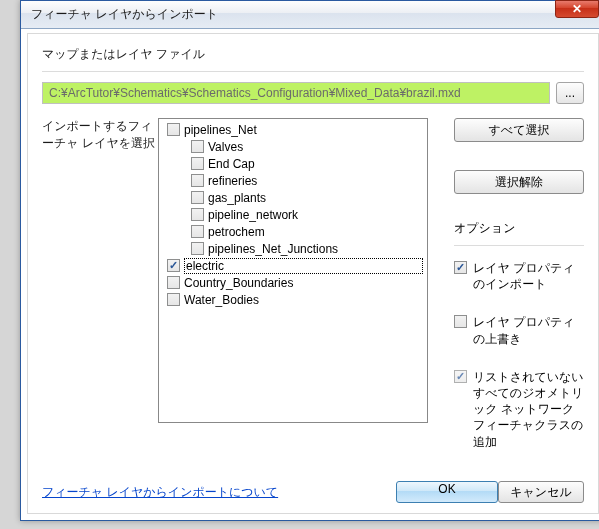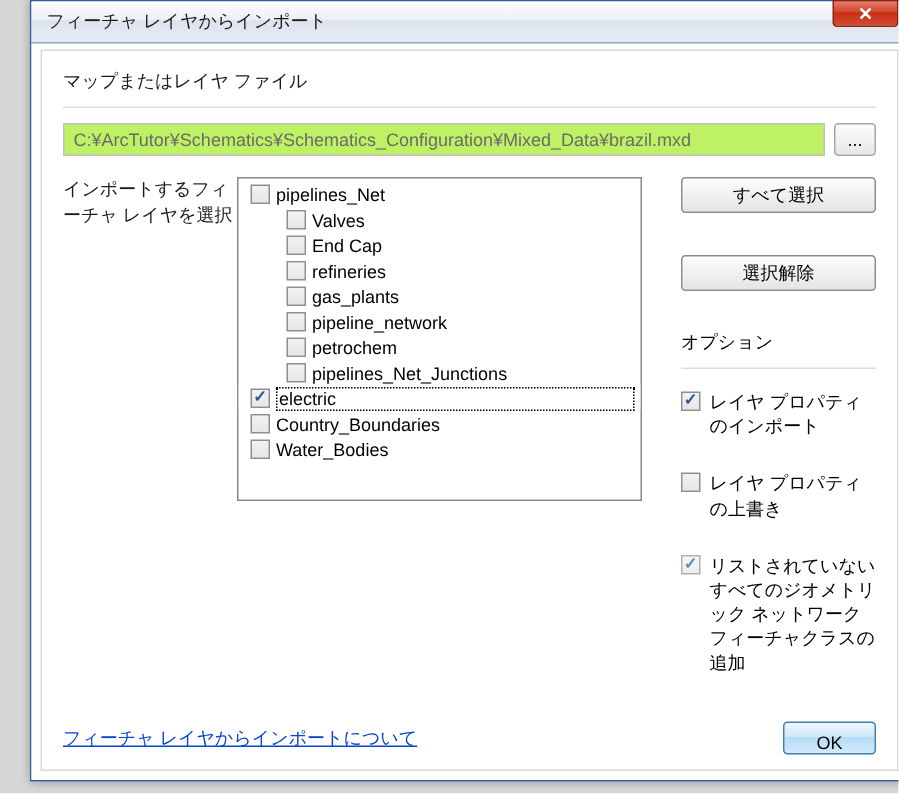--- a/index.html
+++ b/index.html
@@ -124,21 +124,21 @@
 
     .main-row {
       display: flex;
       flex: 1;
       gap: 26px;
       min-height: 0;
     }
 
     .layers-box {
       width: 270px;
-      height: 216px;
+      height: 305px;
       border: 1px solid #888;
       background: #fff;
       overflow: hidden;
       padding: 2px 0;
     }
     .layer-item {
       display: flex;
       align-items: center;
       height: 17px;
       padding: 0 4px;
@@ -226,27 +226,27 @@
     .help-link {
       color: #0645cc;
       text-decoration: underline;
       cursor: pointer;
       flex-shrink: 0;
     }
     .footer-spacer {
       flex: 1;
     }
     .ok-btn {
-      width: 62px;
+      width: 102px;
       height: 22px;
       border: 1px solid #3c7fb1;
       background: linear-gradient(to bottom, #eef7fd, #cfe8f8 45%, #b3dbf6 46%, #d2eafb);
       border-radius: 3px;
       display: flex;
-      align-items: flex-end;
+      align-items: flex-start;
       justify-content: center;
       cursor: pointer;
     }
     .cancel-btn {
       width: 86px;
       height: 22px;
       border: 1px solid #8b8b8b;
       background: linear-gradient(to bottom, #fdfdfd, #e4e4e4);
       border-radius: 3px;
       display: flex;
@@ -373,17 +373,20 @@
           </div>
         </div>
       </div>
 
       <div class="footer">
         <a class="help-link">フィーチャ レイヤからインポートについて</a>
         <div class="footer-spacer"></div>
         <div class="ok-btn">
           <span>OK</span>
         </div>
+        <div class="cancel-btn">
+          <span>キャンセル</span>
+        </div>
       </div>
 
     </div>
   </div>
 </div>
 
 </body></html>

